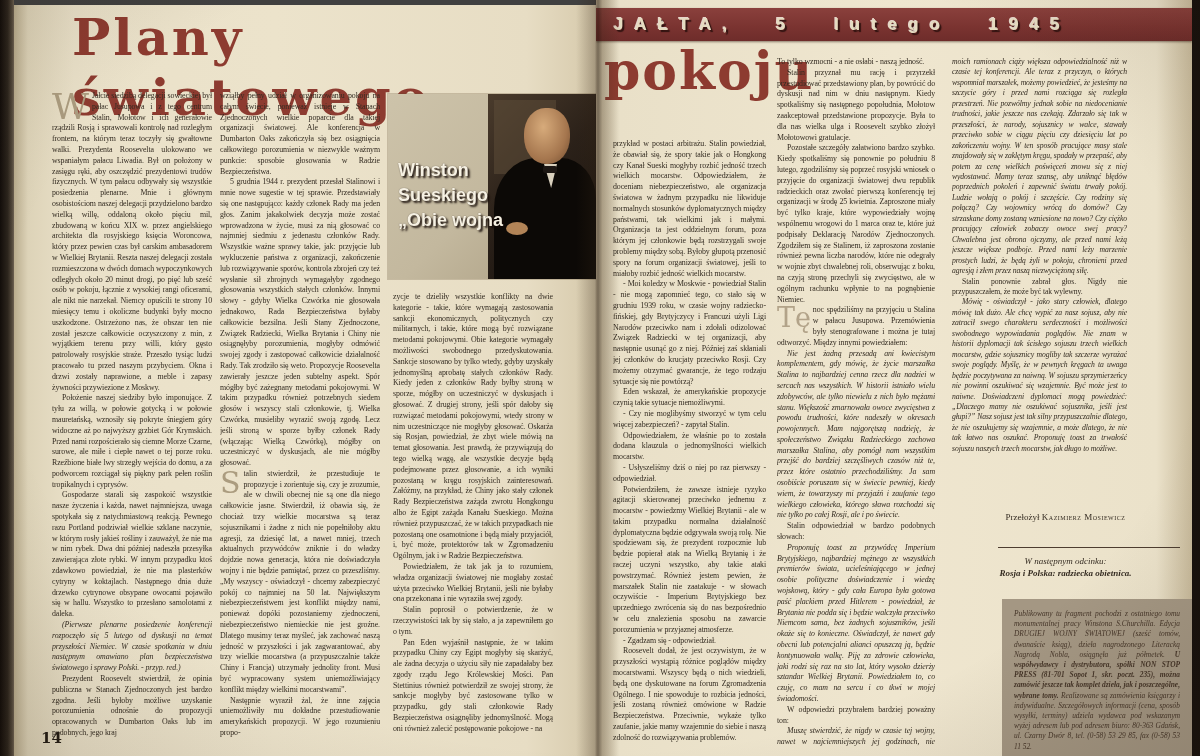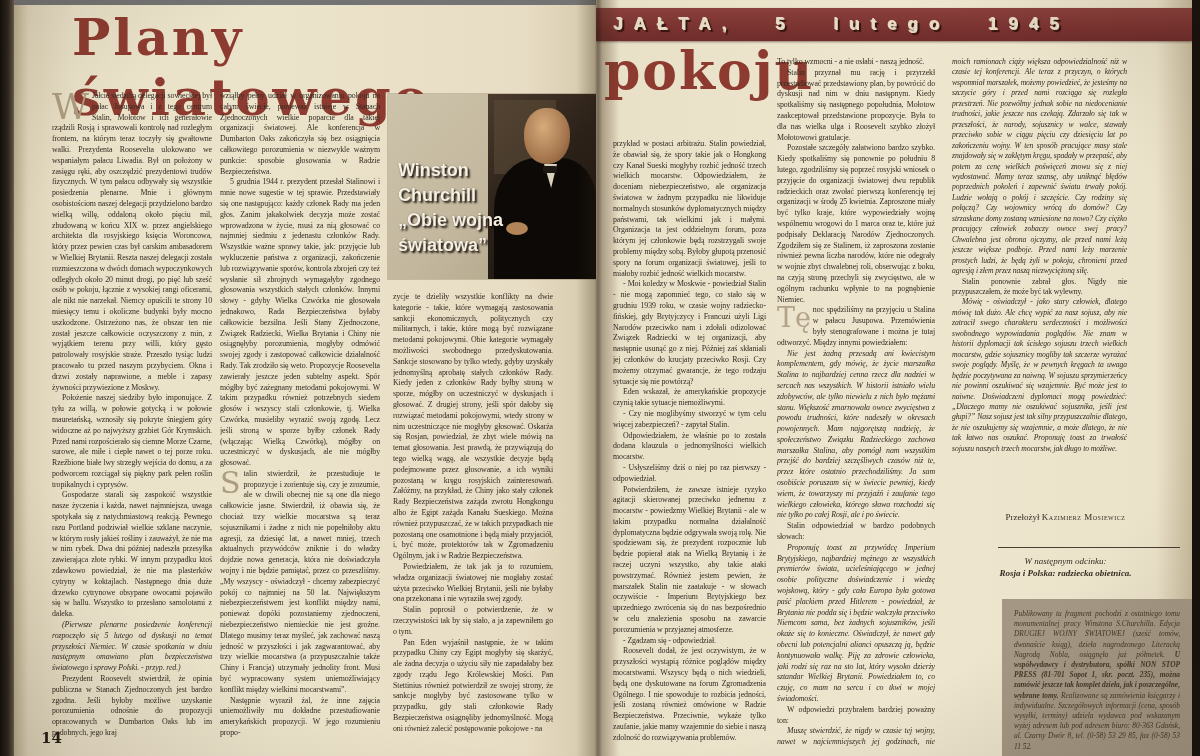--- a/index.html
+++ b/index.html
@@ -1,16 +1,16 @@
 <!DOCTYPE html>
 <html><head>
 <meta charset="utf-8">
 <style>
   html,body{margin:0;padding:0;background:#1c1511;}
-  .canvas{position:relative;width:1200px;height:756px;overflow:hidden;background:#737373;
+  .canvas{position:relative;width:1200px;height:756px;overflow:hidden;background:#404040;
           font-family:"Liberation Serif",serif;}
   .page{position:absolute;overflow:hidden;}
   .page-left{left:14px;top:5px;width:582px;height:751px;
     background:linear-gradient(90deg,#b9ac8d 0,#ddd3b8 14px,#eae1c9 60px,#ece3cb 45%,#e7ddc4 88%,#d6c9ab 100%);}
   .page-right{left:596px;top:0;width:596px;height:756px;
     background:linear-gradient(90deg,#cdbfa0 0,#e9e0c8 22px,#efe6cf 50%,#ebe2ca 94%,#c9bb9c 100%);}
   .edge-left{position:absolute;left:0;top:0;width:14px;height:756px;
     background:linear-gradient(90deg,#120d0a,#2c251d 55%,#51473a 85%,#6e6252 100%);}
   .edge-right{position:absolute;right:0;top:0;width:8px;height:756px;background:#17110d;}
   .gutter{position:absolute;left:576px;top:0;width:44px;height:756px;pointer-events:none;z-index:6;
@@ -104,23 +104,22 @@
       <div class="photo-pic">
         <div class="pic-frame"></div>
         <div class="pic-body"></div>
         <div class="pic-shirt"></div>
         <div class="pic-tie"></div>
         <div class="pic-head"></div>
         <div class="pic-hand"></div>
       </div>
       <div class="photo-caption">
         <div>Winston</div>
-        <div>Churchill</div>
+        <div>Sueskiego</div>
         <div>„Obie wojna</div>
-        <div>światowa”</div>
       </div>
     </div>
 
     <div class="col colL3">
       <p class="ni">zycje te dzieliły wszystkie konflikty na dwie kategorie - takie, które wymagają zastosowania sankcji ekonomicznych, politycznych czy militarnych, i takie, które mogą być rozwiązane metodami pokojowymi. Obie kategorie wymagały możliwości swobodnego przedyskutowania. Sankcje stosowano by tylko wtedy, gdyby uzyskały jednomyślną aprobatę stałych członków Rady. Kiedy jeden z członków Rady byłby stroną w sporze, mógłby on uczestniczyć w dyskusjach i głosować. Z drugiej strony, jeśli spór dałoby się rozwiązać metodami pokojowymi, wtedy strony w nim uczestniczące nie mogłyby głosować. Oskarża się Rosjan, powiedział, że zbyt wiele mówią na temat głosowania. Jest prawdą, że przywiązują do tego wielką wagę, ale wszystkie decyzje będą podejmowane przez głosowanie, a ich wyniki pozostaną w kręgu rosyjskich zainteresowań. Załóżmy, na przykład, że Chiny jako stały członek Rady Bezpieczeństwa zażąda zwrotu Hongkongu albo że Egipt zażąda Kanału Sueskiego. Można również przypuszczać, że w takich przypadkach nie pozostaną one osamotnione i będą miały przyjaciół, i, być może, protektorów tak w Zgromadzeniu Ogólnym, jak i w Radzie Bezpieczeństwa.</p>
       <p>Powiedziałem, że tak jak ja to rozumiem, władza organizacji światowej nie mogłaby zostać użyta przeciwko Wielkiej Brytanii, jeśli nie byłaby ona przekonana i nie wyraziła swej zgody.</p>
       <p>Stalin poprosił o potwierdzenie, że w rzeczywistości tak by się stało, a ja zapewniłem go o tym.</p>
       <p>Pan Eden wyjaśnił następnie, że w takim przypadku Chiny czy Egipt mogłyby się skarżyć, ale żadna decyzja o użyciu siły nie zapadałaby bez zgody rządu Jego Królewskiej Mości. Pan Stettinius również potwierdził ze swojej strony, że sankcje mogłyby być zastosowane tylko w przypadku, gdy stali członkowie Rady Bezpieczeństwa osiągnęliby jednomyślność. Mogą oni również zalecić postępowanie pokojowe - na</p>
     </div>
 

